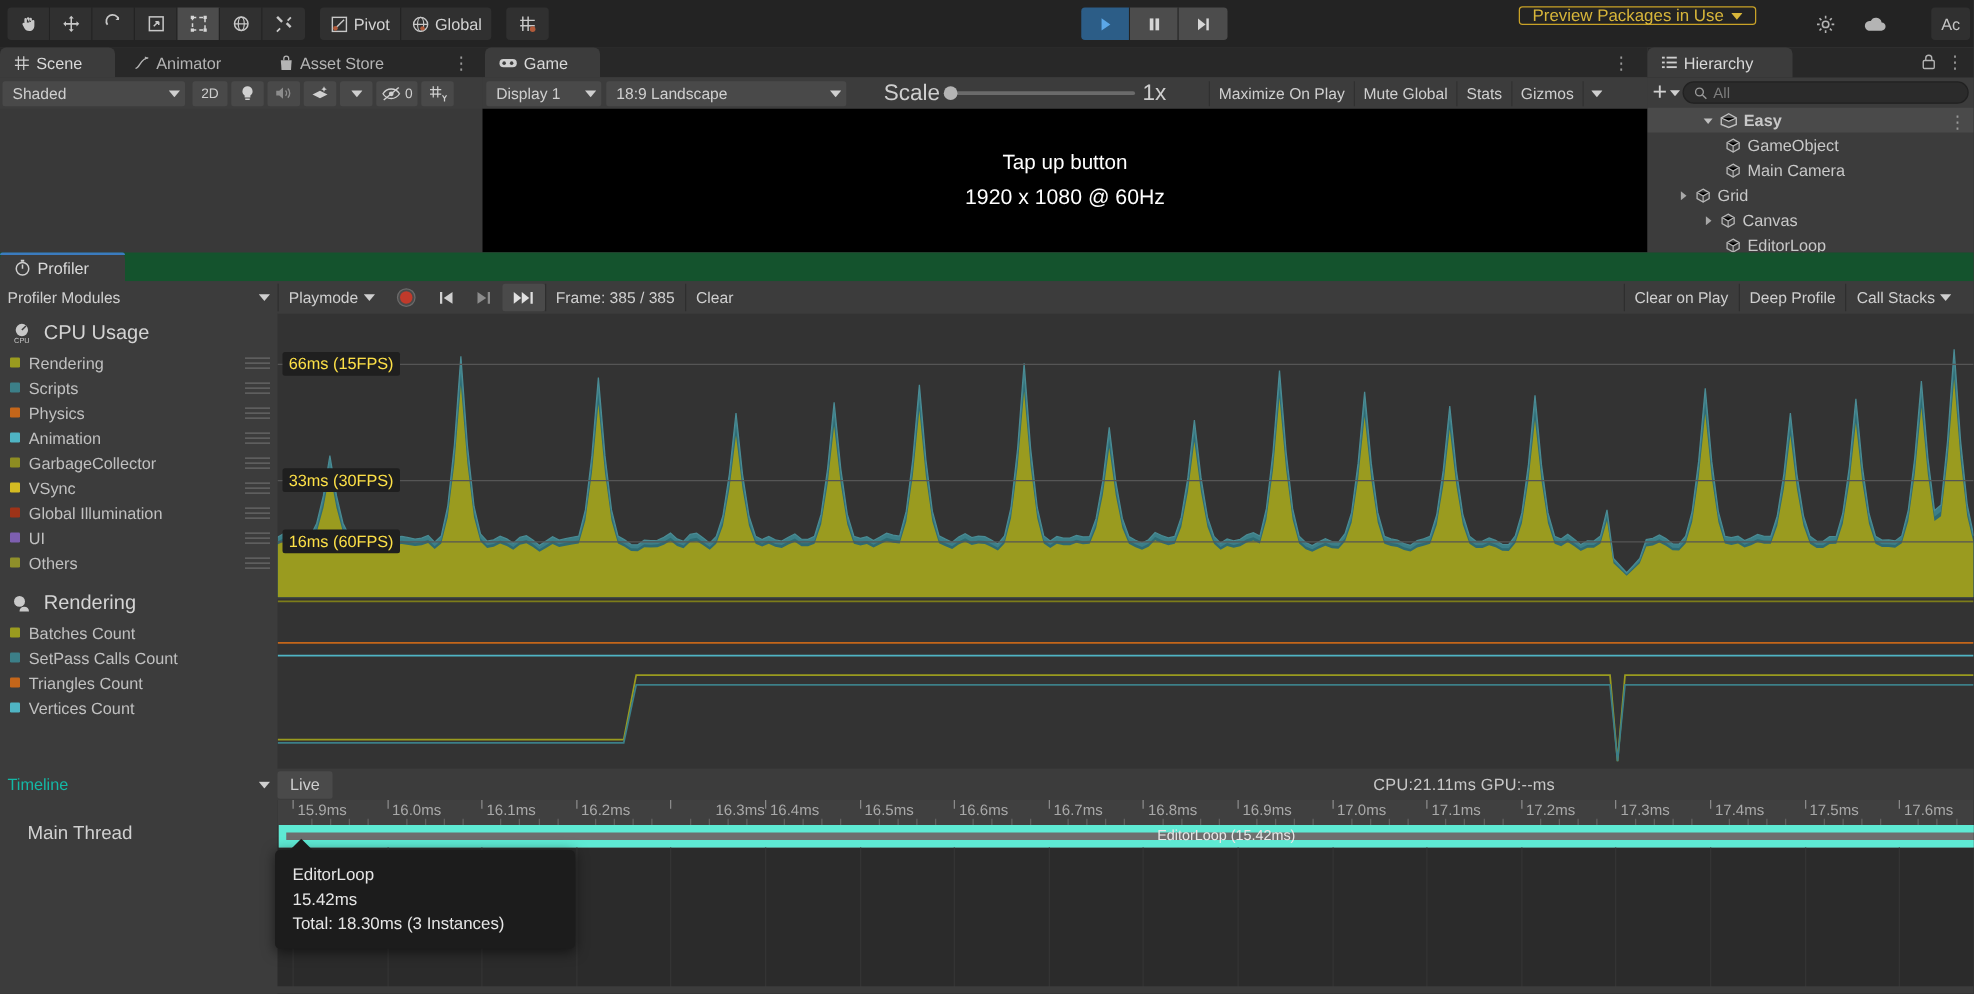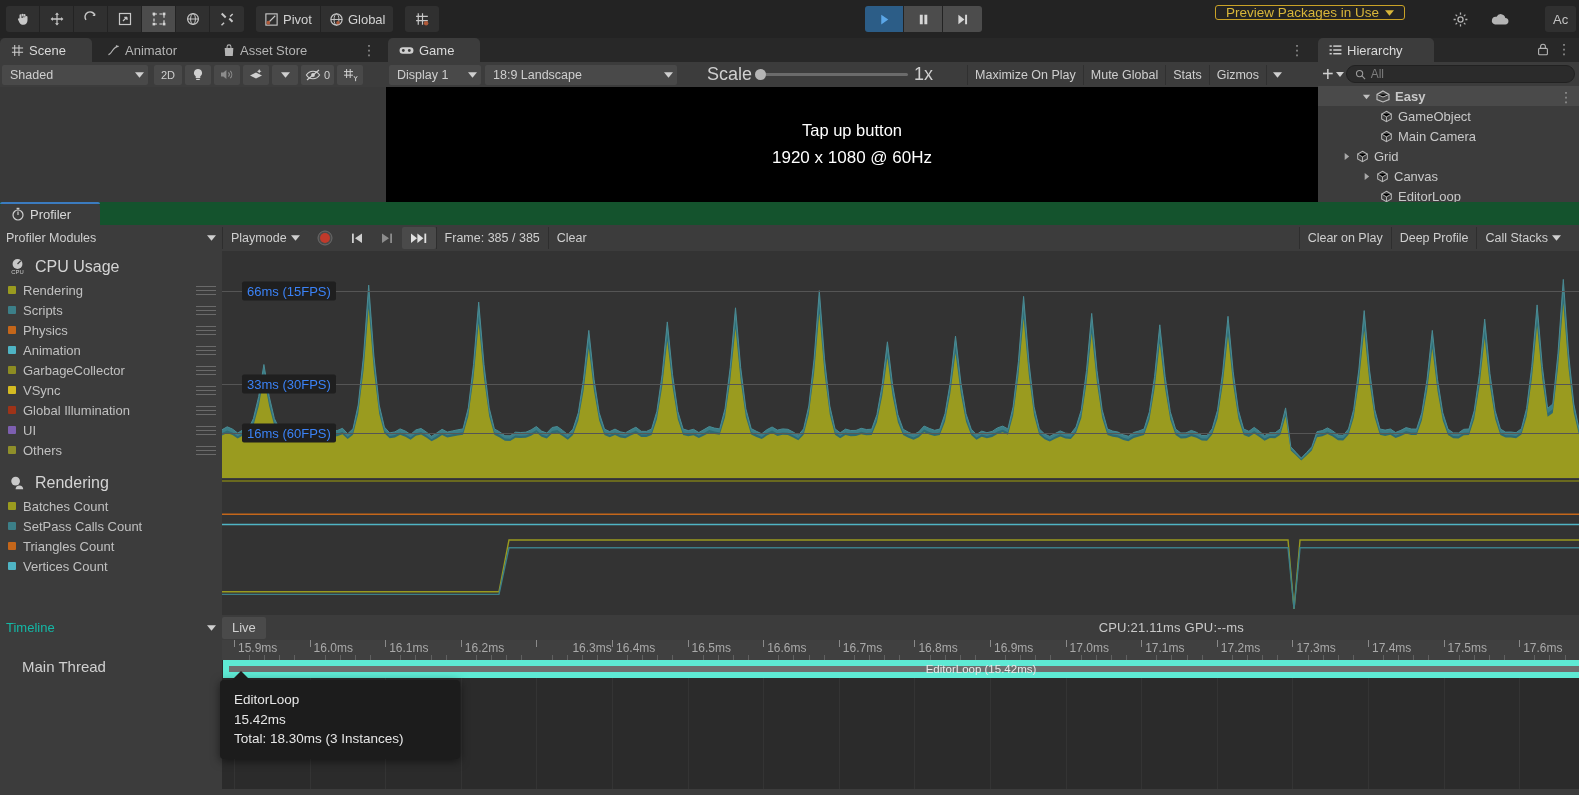--- a/index.html
+++ b/index.html
@@ -154,21 +154,21 @@
   .mod-item { height: 20px; display:flex; align-items:center; gap:7px; padding-left: 8px; font-size:13px; color:#c0c0c0; cursor:pointer; position:relative;}
   .sw { width:8px; height:8px; border-radius:1px; flex: 0 0 auto; }
   .drag-lines { position:absolute; right: 6px; top: 6px; width: 20px; }
   .drag-lines i { display:block; height:1px; background:#6a6a6a; margin-bottom:3px; }
 
   .charts { position:absolute; left:222px; top:49px; width:1357px; height:364px; }
   .chart-cpu { position:absolute; left:0; top:0; width:1357px; height:227px; background:#333333; overflow:hidden;}
   .chart-rend { position:absolute; left:0; top:228px; width:1357px; height:136px; background:#333333; overflow:hidden;}
   .gridline { position:absolute; left:0; width:100%; height:1px; background:#555; }
   .axlabel {
-    position:absolute; left:20px; background:#1f1f1f; color:#3b82f6; font-size:13px;
+    position:absolute; left:4px; background:#1f1f1f; color:#fde047; font-size:13px;
     padding:2px 5px; border-radius:2px; white-space:nowrap; transform: translateY(-50%);
   }
 
   .tl-header { position:absolute; left:0; top:413px; width:1579px; height:25px; background:#3c3c3c; display:flex; align-items:center;}
   .tl-dd { width: 222px; height:22px; display:flex; align-items:center; justify-content:space-between; padding:0 6px 0 6px; font-size:13px; color:#14b8a6; cursor:pointer;}
   .tl-live { height:22px; padding: 0 10px; display:flex; align-items:center; font-size:13px; color:#cfcfcf; background:#4a4a4a; border-radius:2px; cursor:pointer;}
   .cpu-stats { position:absolute; right: 335px; top:5px; font-size:13px; color:#c8c8c8; letter-spacing:0.2px;}
 
   .tl-body { position:absolute; left:0; top:438px; width:1579px; height:357px; background:#3c3c3c; }
   .tl-left { position:absolute; left:0; top:0; width:222px; height:357px; background:#3c3c3c; }

